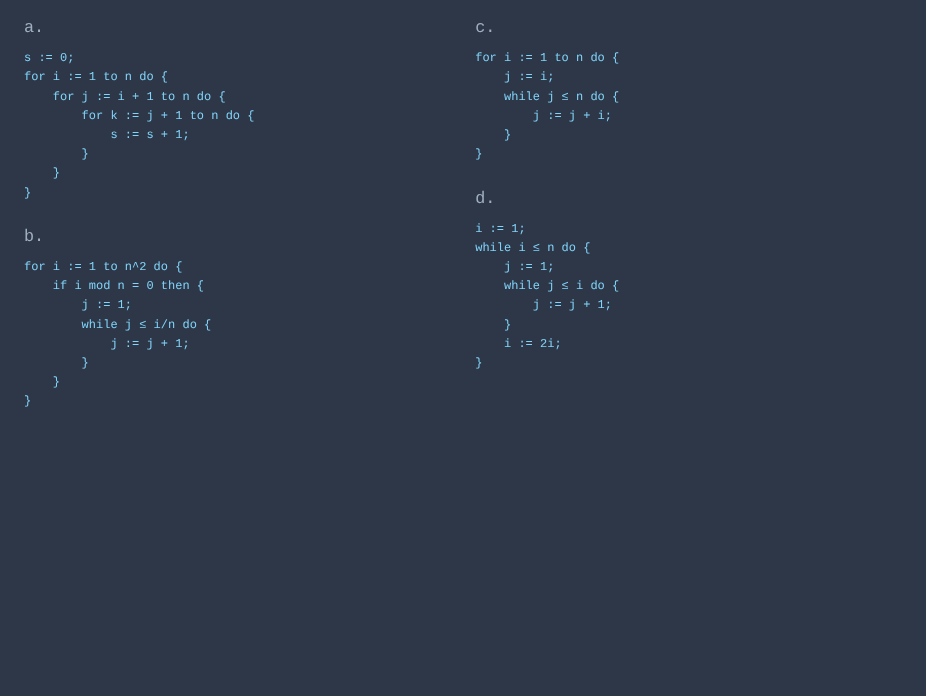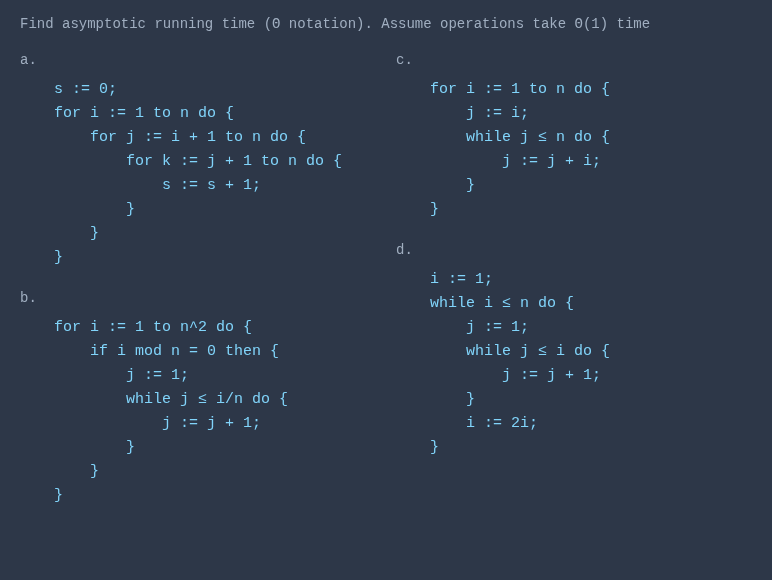--- a/index.html
+++ b/index.html
@@ -45,44 +45,42 @@
     }
 
     .problem-label {
       color: #a0aec0;
       margin-bottom: 10px;
       font-size: 14px;
     }
 
     .code-block {
       color: #81d4fa;
-      font-size: 15px;
+      font-size: 10px;
       line-height: 1.6;
       white-space: pre;
-      margin-left: 34px;
     }
 
     .problem-right {
       padding-left: 10px;
       border-left: none;
     }
 
     .problem-c {
       margin-bottom: 20px;
     }
 
     .spacer {
       height: 20px;
     }
   </style>
 </head>
 <body>
 
 <div class="container">
-  <div class="header">Find asymptotic running time (Θ notation). Assume operations take Θ(1) time</div>
 
   <div class="problems-grid">
 
     <div class="left-column">
 
       <div class="problem">
         <div class="problem-label">a.</div>
         <div class="code-block">s := 0;
 for i := 1 to n do {
     for j := i + 1 to n do {

